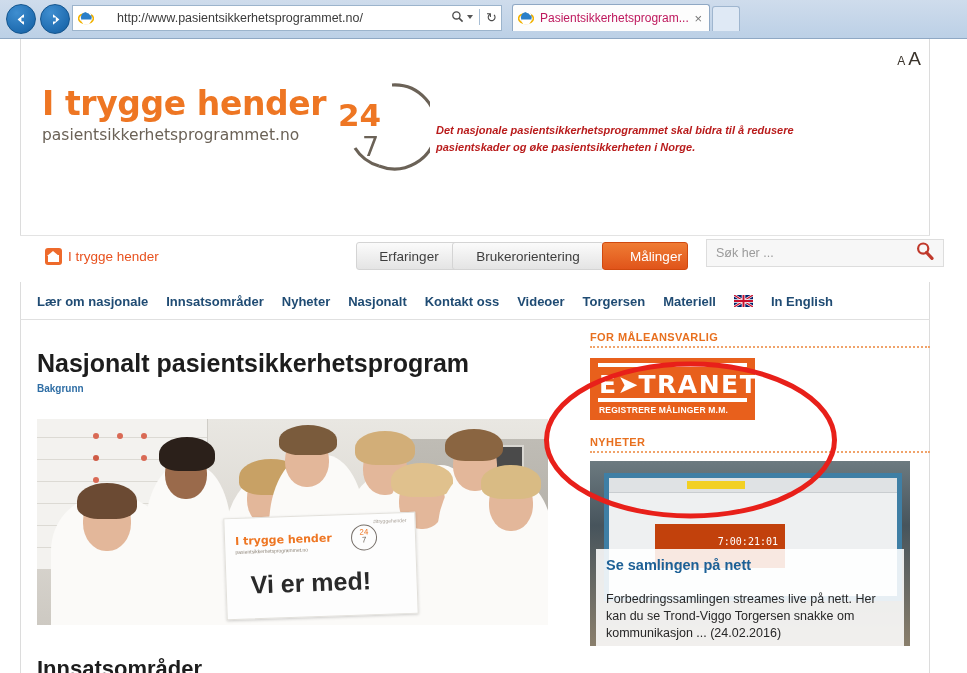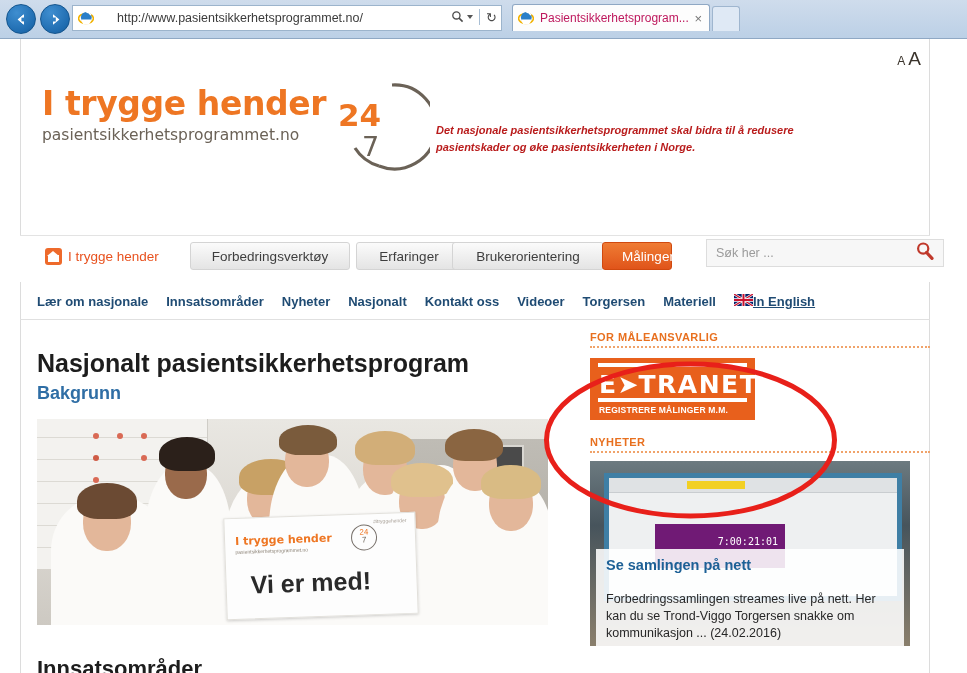--- a/index.html
+++ b/index.html
@@ -181,21 +181,21 @@
   .home-icon::after {
     content:""; position:absolute; left:2px; top:3px;
     width:0; height:0;
     border-left:6.5px solid transparent; border-right:6.5px solid transparent;
     border-bottom:5px solid #fff;
   }
   .mtab.t1 { left: 170px; width: 160px; }
   .mtab.t2 { left: 336px; width: 106px; }
   .mtab.t3 { left: 432px; width: 152px; }
   .mtab.t4 {
-    left: 582px; width: 70px;
+    left: 582px; width: 86px;
     background: linear-gradient(#ef7c34, #e0541a);
     border: 1px solid #d0490f; color: #fff; font-weight: normal; padding-left: 32px;
   }
   .searchbox {
     position: absolute; left: 686px; top: 3px;
     width: 238px; height: 28px;
     background: #f7f7f7; border: 1px solid #dddddd;
     box-sizing: border-box; display: flex; align-items: center;
     cursor: text;
   }
@@ -207,36 +207,36 @@
     position: absolute; left: 20px; top: 244px;
     width: 910px; height: 36px;
     border-bottom: 1px solid #e0e0e0;
     display: flex; align-items: center;
   }
   .subnav-item {
     font-size: 13px; font-weight: bold; color: #1f4b73;
     margin-left: 18px; cursor: pointer; white-space: nowrap;
   }
   .subnav-item:first-child { margin-left: 17px; }
-  .subnav-item.eng { display: flex; gap: 0; text-decoration: underline; }
+  .subnav-item.eng { display: flex; align-items: center; gap: 18px; }
   .uk-flag {
     width: 19px; height: 12px; flex: 0 0 auto;
     display: inline-block; position: relative;
   }
 
   
   .content { position: absolute; left: 20px; top: 292px; width: 910px; }
   .h1 {
     position: absolute; left: 17px; top: 18px;
     font-size: 25px; font-weight: bold; color: #1d1d1d;
     font-family: "Liberation Sans", sans-serif;
   }
   .sublink {
     position: absolute; left: 17px; top: 52px;
-    font-size: 18px; font-weight: bold; color: #2f6ea5; cursor: pointer;
+    font-size: 10px; font-weight: bold; color: #2f6ea5; cursor: pointer;
   }
 
   
   .hero-photo {
     position: absolute; left: 17px; top: 88px;
     width: 511px; height: 206px;
     overflow: hidden; background: #d8d4cd;
   }
   .photo-room { position:absolute; inset:0; background:
       linear-gradient(180deg,#e9e7e2 0%,#dedbd5 45%,#cdc9c2 100%); }
@@ -322,21 +322,21 @@
   .nt-wall { position:absolute; inset:0; background:
       linear-gradient(180deg,#6c7a80 0%,#47545c 35%,#8a7f6c 100%); }
   .nt-screen {
     position:absolute; left:14px; top:12px; width:288px; height:118px;
     background:#eef0f1; border:5px solid #3f7fa5;
   }
   .nt-browser-bar { position:absolute; left:0; top:0; width:100%; height:14px;
       background:#dfe2e4; border-bottom:1px solid #c9cdd0; }
   .nt-hl { position:absolute; left:78px; top:3px; width:58px; height:8px; background:#f2d024; }
   .nt-video {
-    position:absolute; left:46px; top:46px; width:130px; height:44px; background:#701a75;
+    position:absolute; left:46px; top:46px; width:130px; height:44px; background:#c2410c;
   }
   .nt-timer {
     position:absolute; right:7px; top:12px; color:#fff; font-size:10px;
     font-family:"DejaVu Sans Mono", monospace;
   }
   .news-overlay {
     position:absolute; left:6px; right:6px; bottom:0; top:88px;
     background: rgba(255,255,255,0.88);
     padding: 8px 10px 6px 10px; box-sizing: border-box;
   }
@@ -436,23 +436,20 @@
         <span class="clock-7">7</span>
       </div>
       <div class="tagline">Det nasjonale pasientsikkerhetsprogrammet skal bidra til å redusere pasientskader og øke pasientsikkerheten i Norge.</div>
     </div>
 
     <div class="mainnav">
       <div class="mtab home">
         <span class="home-icon"></span>
         <span>I trygge hender</span>
       </div>
-      <div class="mtab t1">
-        <span>Forbedringsverktøy</span>
-      </div>
       <div class="mtab t2">
         <span>Erfaringer</span>
       </div>
       <div class="mtab t3">
         <span>Brukerorientering</span>
       </div>
       <div class="mtab t4">
         <span>Målinger</span>
       </div>
 

